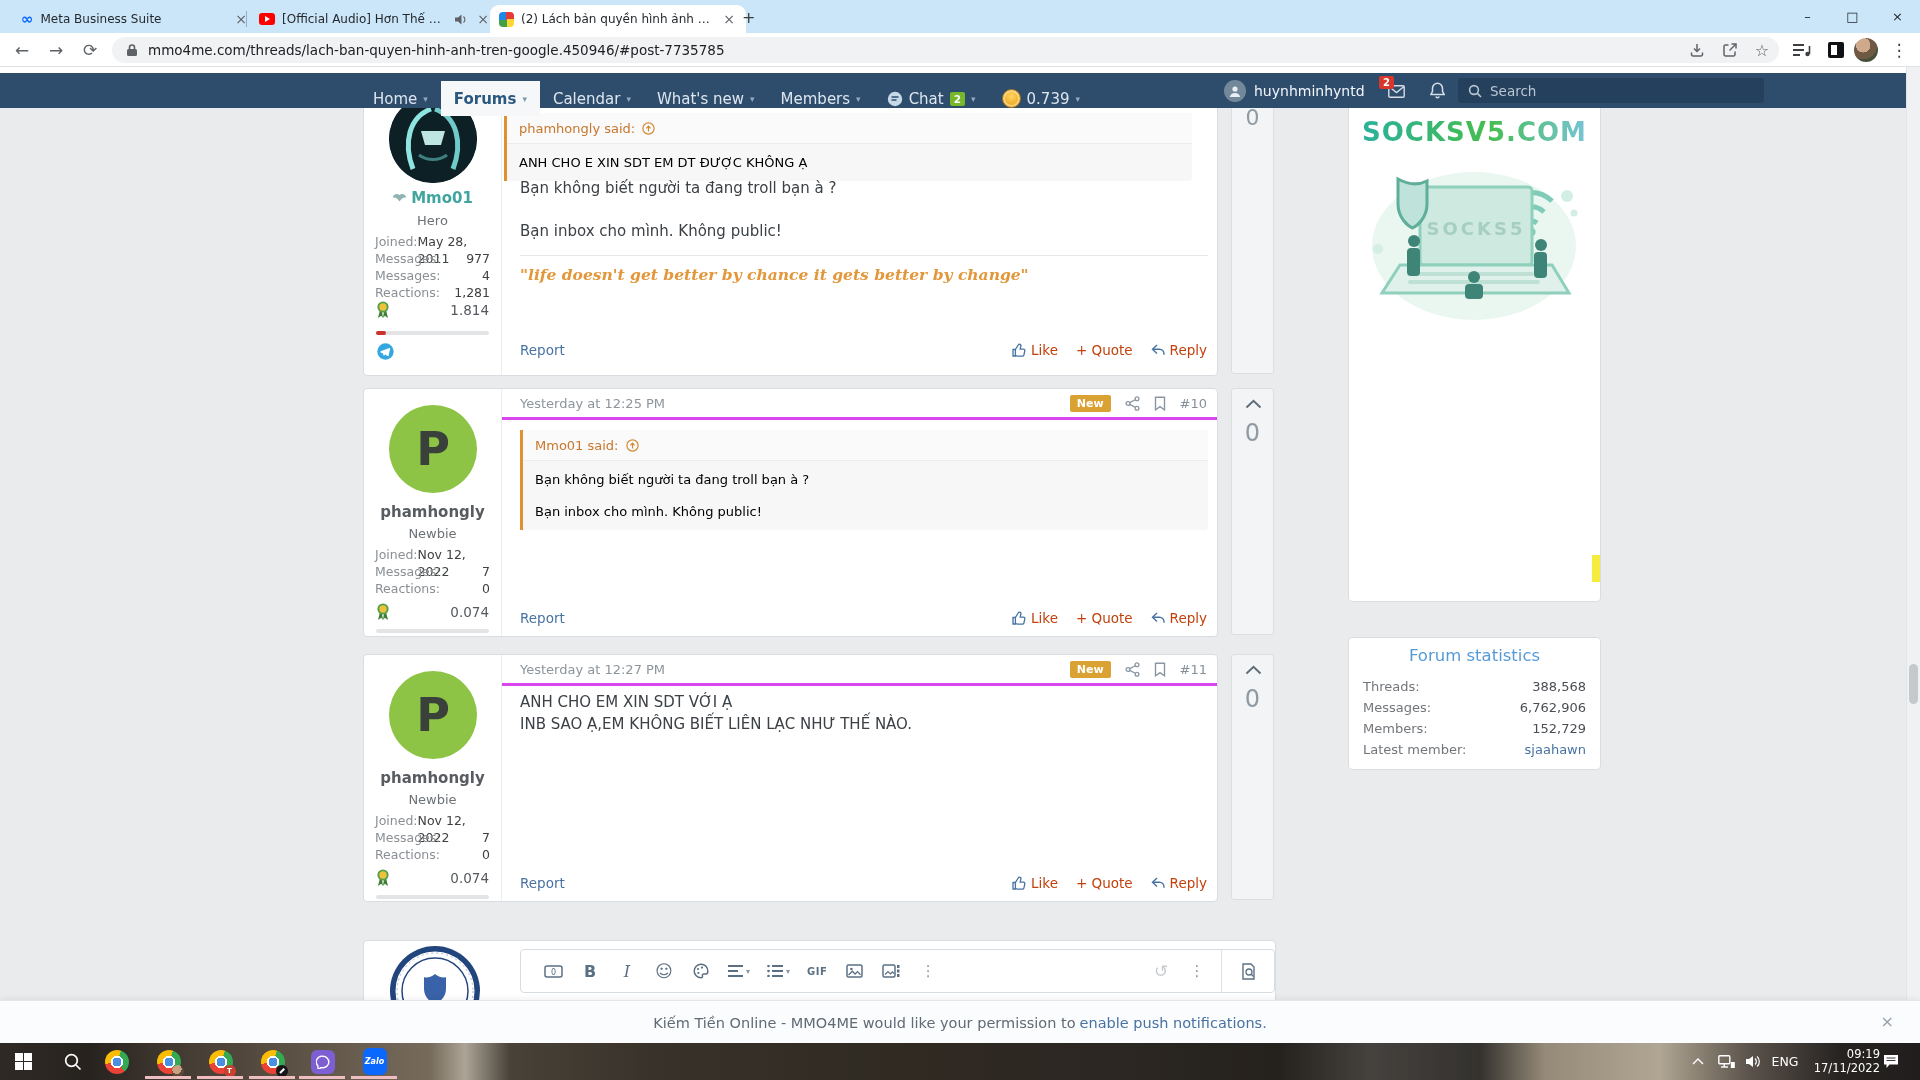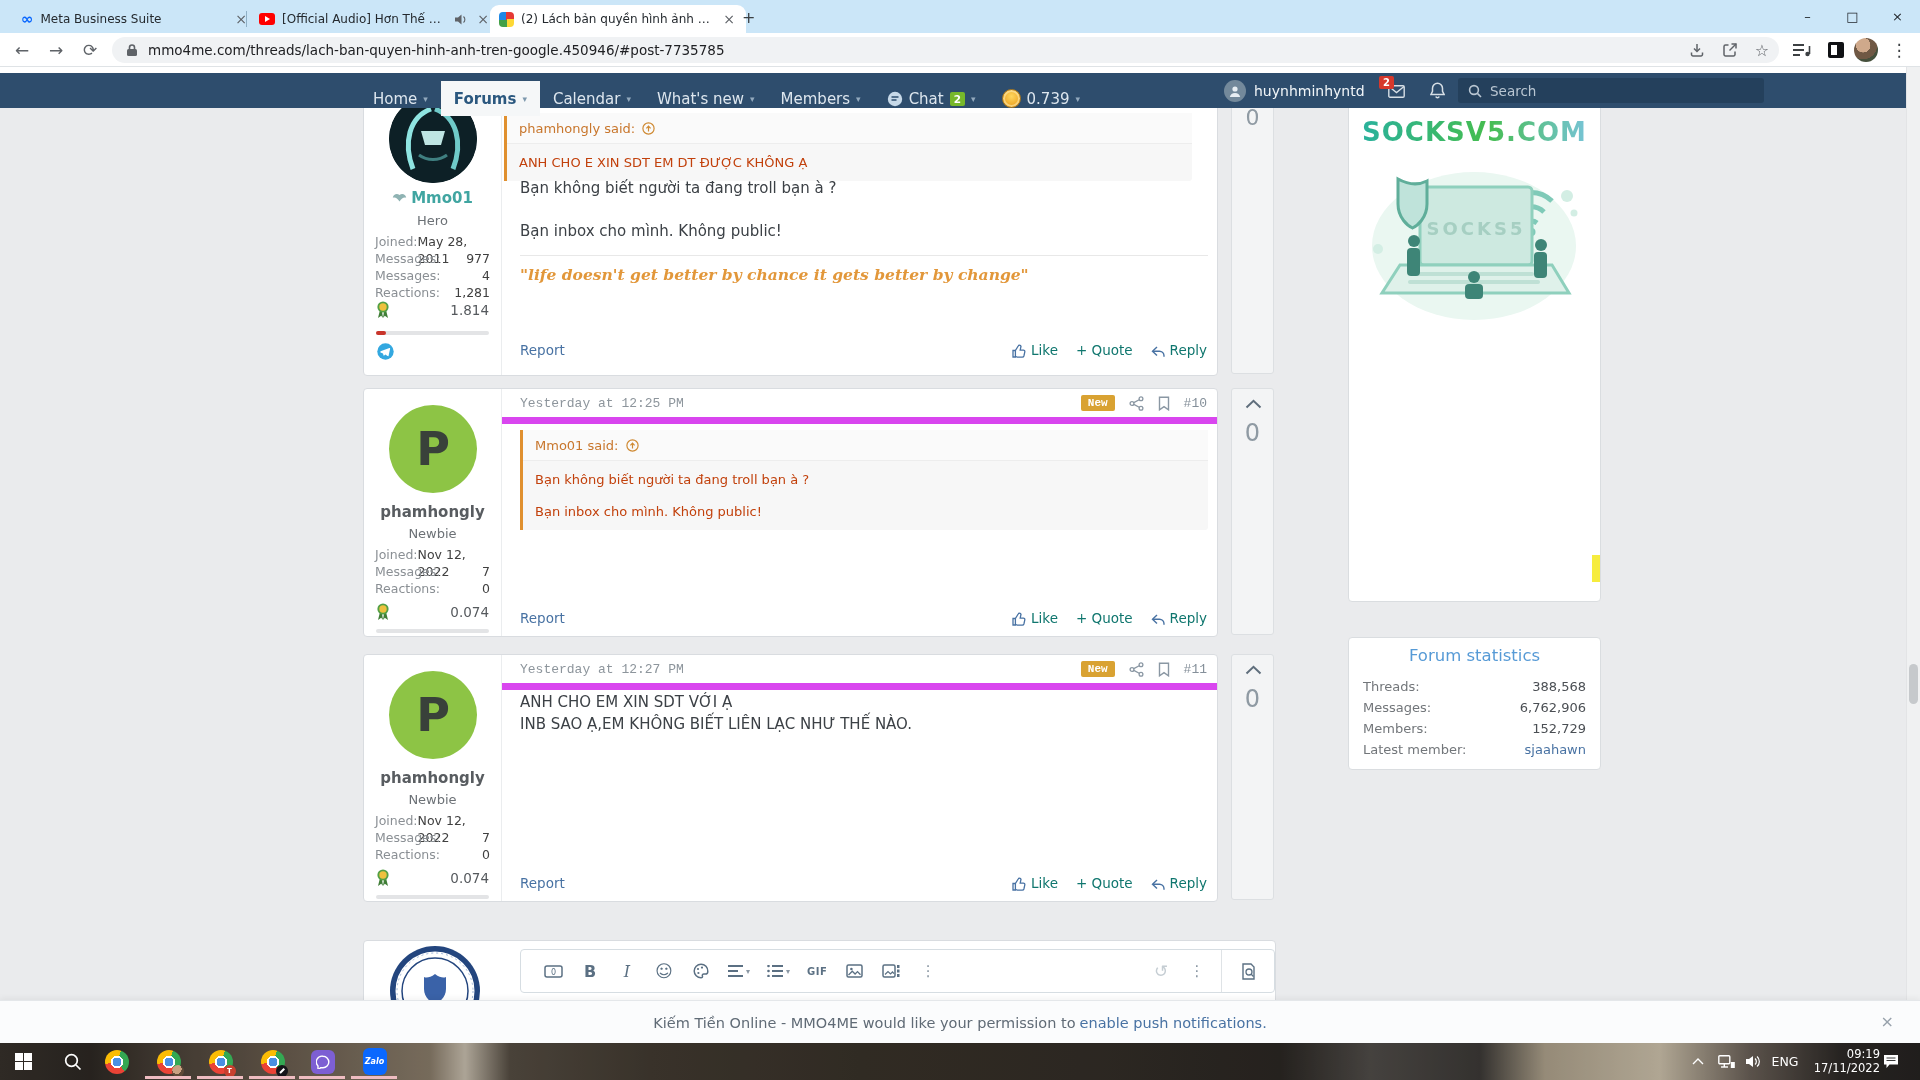--- a/index.html
+++ b/index.html
@@ -49,39 +49,39 @@
   .uname{position:absolute;left:0;width:137px;text-align:center;font-size:15px;font-weight:bold;}
   .utitle{position:absolute;left:0;width:137px;text-align:center;font-size:13px;color:#6f7preview479;}
   .utitle{color:#6c7176;}
   .stat-row{display:flex;justify-content:space-between;padding:0 11px;height:17px;line-height:17px;font-size:12.5px;}
   .stat-row .lb{color:#8a8f94;}
   .stat-row .vl{color:#404040;}
   .medalrow{position:absolute;left:0;width:137px;display:flex;justify-content:space-between;align-items:center;
             padding:0 12px;box-sizing:border-box;font-size:13.5px;color:#55595d;}
   .pbar{position:absolute;left:12px;width:113px;height:4px;background:#e3e4e6;border-radius:2px;}
   .pbar .seg{position:absolute;left:0;top:0;height:4px;width:10px;background:#c9352b;border-radius:2px;}
-  .phead{position:absolute;left:137px;right:0;top:0;height:28px;border-bottom:7px solid #d946ef;
-         display:flex;align-items:center;font-size:13px;color:#8d959c;font-family:Liberation Mono, monospace;}
+  .phead{position:absolute;left:137px;right:0;top:0;height:28px;border-bottom:3px solid #d946ef;
+         display:flex;align-items:center;font-size:13px;color:#8d959c;}
   .phead .tm{margin-left:19px;}
   .phead .rgt{margin-left:auto;margin-right:10px;display:flex;align-items:center;gap:14px;color:#8a97a3;}
   .newbadge{background:#d9a232;color:#fff;font-size:11px;font-weight:bold;border-radius:2px;padding:2px 7px;}
   .pnum{font-size:13px;color:#85909a;}
   .qblock{position:absolute;background:#f7f7f7;border-left:3px solid #e0902f;border-radius:0 3px 3px 0;
           box-sizing:border-box;}
   .qhead{height:30px;display:flex;align-items:center;gap:7px;padding:0 12px;font-size:13px;color:#c8762c;
          background:#fafafa;border-bottom:1px solid #ededed;}
-  .qbody{padding:11px 12px;font-size:13px;color:#c2410c;}
+  .qbody{padding:11px 12px;font-size:13px;color:#000000;}
   .qbody p{margin:0;}
   .qbody p + p{margin-top:17px;}
   .ptext{position:absolute;font-size:15px;color:#3c4146;line-height:22px;}
   .sig{position:absolute;font-family:"DejaVu Serif","Liberation Serif",serif;font-style:italic;font-weight:bold;
        font-size:15.5px;color:#e2973a;}
   .pfoot{position:absolute;left:156px;right:10px;display:flex;align-items:center;font-size:13.5px;color:#4872a3;}
   .pfoot .rgt{margin-left:auto;display:flex;align-items:center;gap:18px;}
-  .act{display:flex;align-items:flex-end;gap:5px;color:#0f766e;}
+  .act{display:flex;align-items:center;gap:5px;color:#c2410c;}
   .vote{position:absolute;left:1231px;width:43px;background:#f3f4f5;border:1px solid #dcdfe2;border-radius:3px;
         box-sizing:border-box;z-index:5;}
   .vote .cnt{position:absolute;left:0;width:100%;text-align:center;color:#8f9aa3;}
   .divline{position:absolute;border-top:1px solid #e8e8e8;}
   
   .sidecard{position:absolute;left:1348px;width:251px;background:#fff;border:1px solid #dadde0;border-radius:4px;z-index:5;}
   #adtitle{margin-top:12px;text-align:center;font-size:26px;font-weight:bold;letter-spacing:1px;
            color:#2fae74;background:linear-gradient(90deg,#27b0a4,#45bd4f 55%,#7ec5e8);
            -webkit-background-clip:text;background-clip:text;-webkit-text-fill-color:transparent;}
   #statstitle{margin-top:8px;text-align:center;font-size:16.5px;color:#569ad6;}

